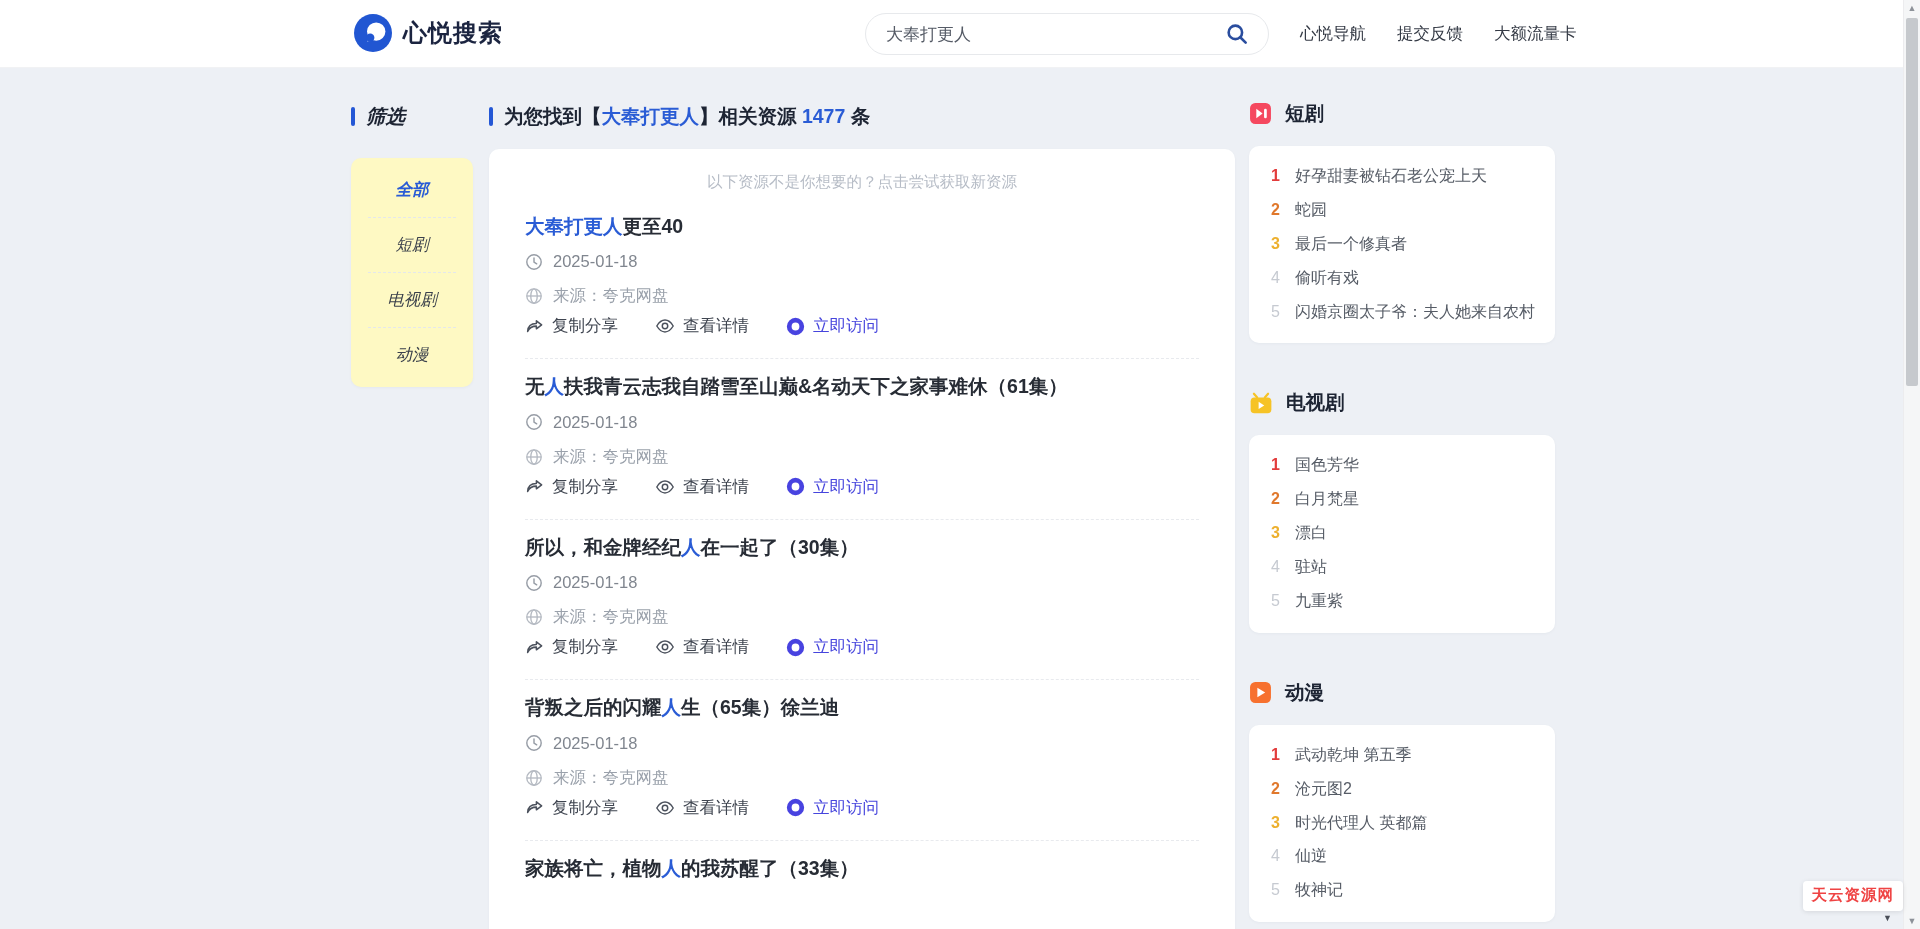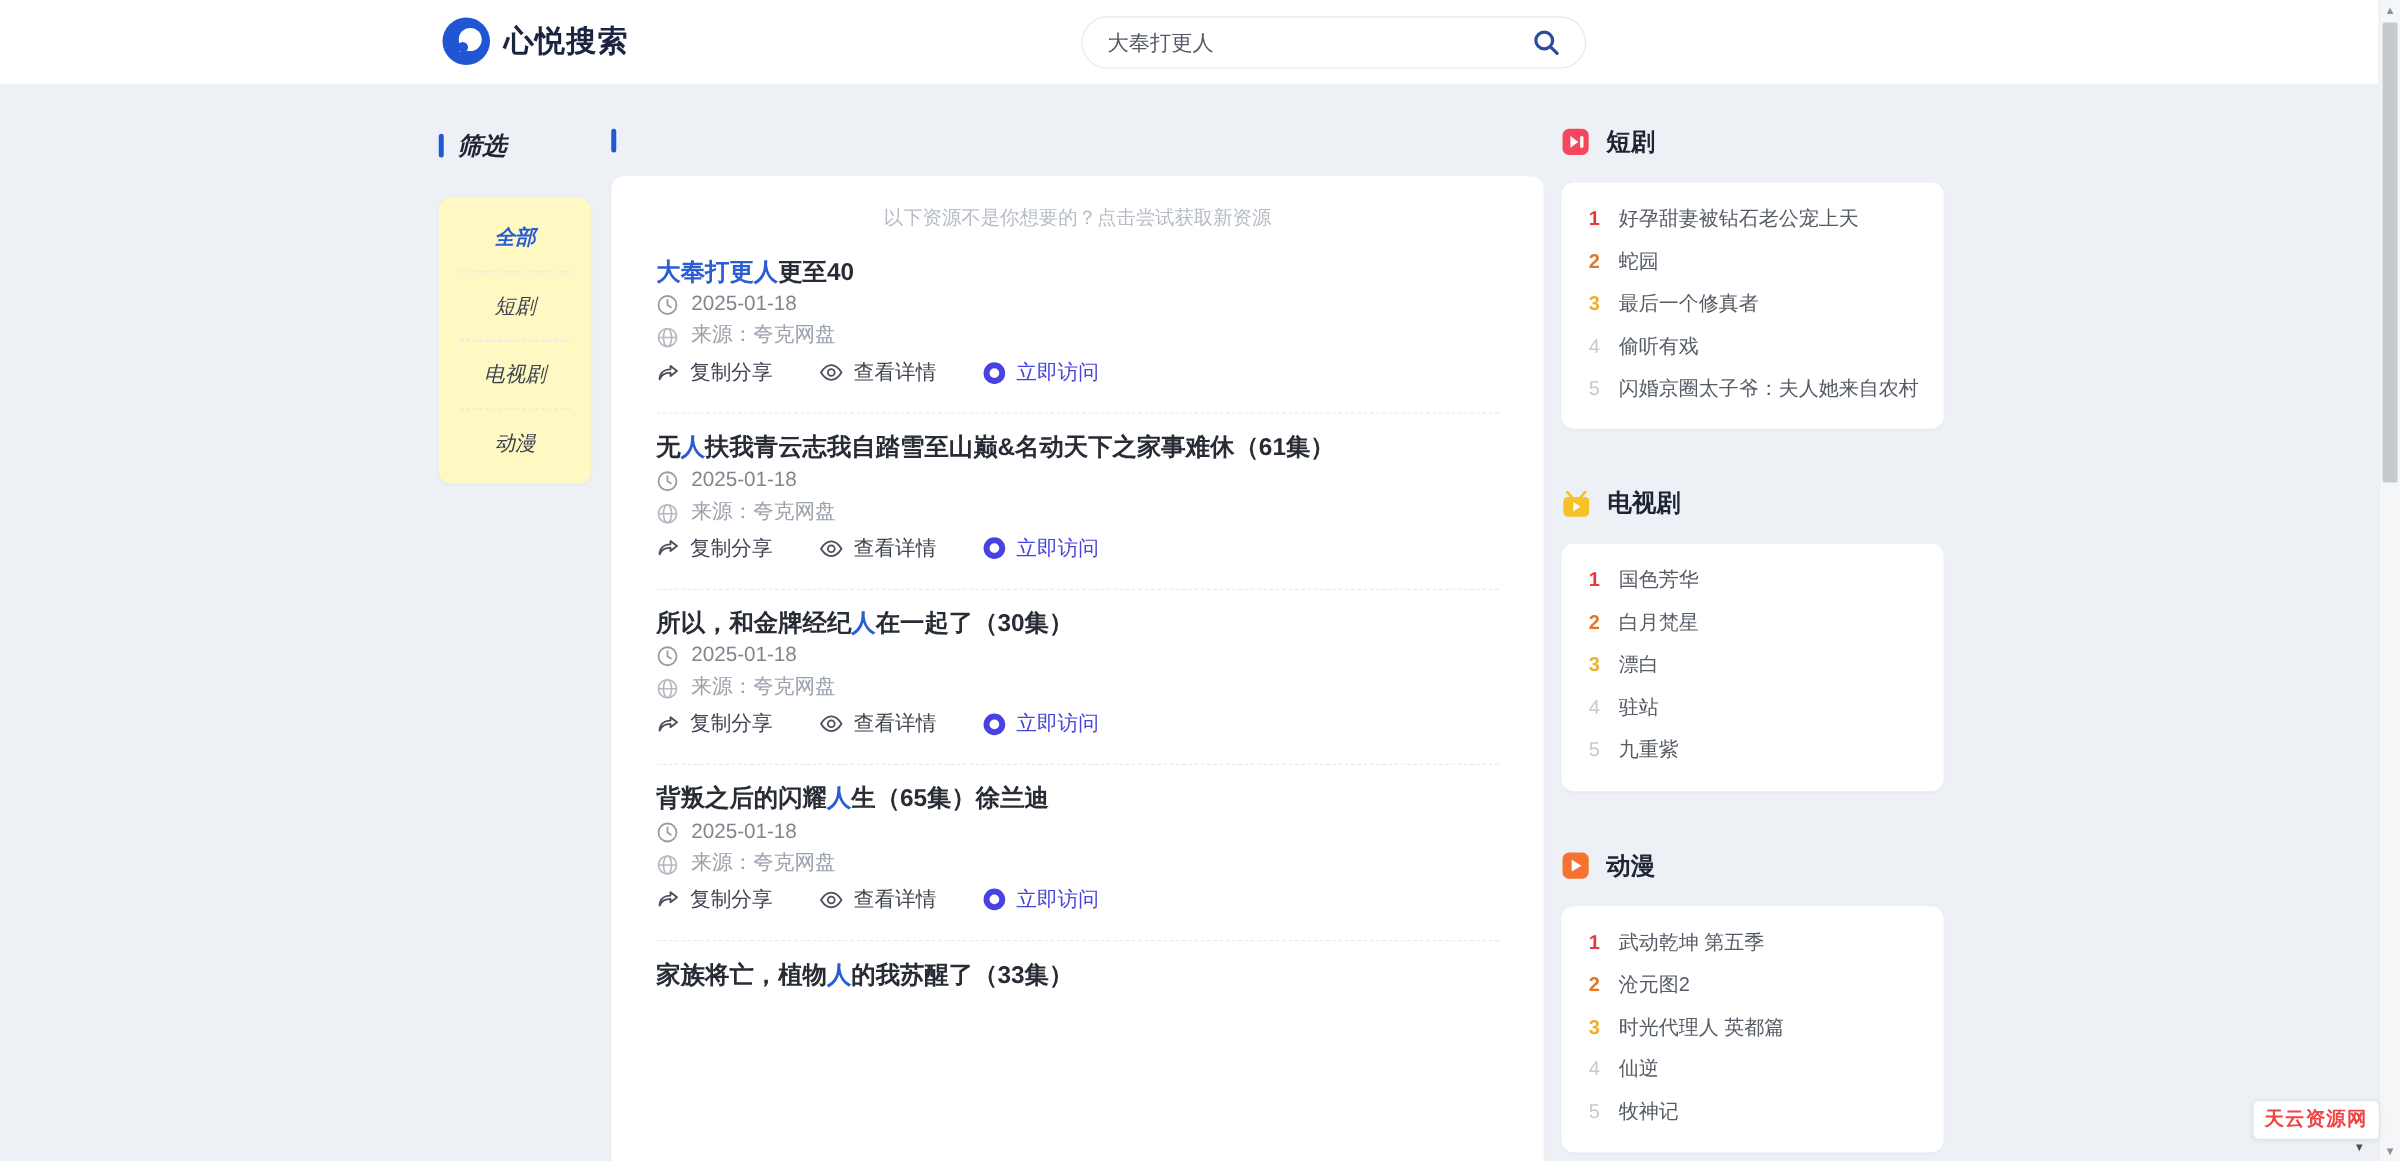--- a/index.html
+++ b/index.html
@@ -50,21 +50,21 @@
   .main-col { position:absolute; left:489px; top:103px; width:746px; }
   .main-card {
     margin-top:19px; background:#fff; border-radius:10px; padding:21px 36px 10px;
     box-shadow:0 1px 3px rgba(30,40,70,.04); height:830px;
   }
   .notice { text-align:center; color:#b6bcc6; font-size:15.5px; padding:2px 0 6px; cursor:pointer; }
   .result-item { padding:16px 0 21px; border-bottom:1px dashed #e8eaee; }
   .result-item:last-child { border-bottom:none; }
   .result-title { font-size:19.5px; font-weight:700; color:#272c35; cursor:pointer; line-height:1.2; }
   .result-title .hl { color:#2a5cd5; }
-  .meta-row { display:flex; align-items:flex-end; gap:10px; margin-top:4px; font-size:16.5px; color:#80868f; }
+  .meta-row { display:flex; align-items:center; gap:10px; margin-top:14px; font-size:16.5px; color:#80868f; }
   .meta-row.src { color:#9aa1ab; }
   .meta-row svg { flex:none; }
   .action-row { display:flex; align-items:center; gap:37px; margin-top:8px; }
   .action { display:flex; align-items:center; gap:8px; font-size:16.5px; color:#3f4550; cursor:pointer; }
   .action.visit { color:#4645dd; }
 
   
   .right-col { position:absolute; left:1249px; top:100px; width:306px; }
   .rank-section { margin-bottom:46px; }
   .rank-head { display:flex; align-items:center; gap:13px; margin-bottom:19px; font-size:19.5px; font-weight:700; color:#1d2433; }
@@ -110,38 +110,44 @@
   <div class="search-box">
     <input type="text" value="大奉打更人" style="">
     <button class="search-btn">
       <svg width="26" height="26" viewBox="0 0 24 24" fill="none" stroke="#2a4d9e" stroke-width="2.4" stroke-linecap="round">
         <circle cx="10.5" cy="10.5" r="6.2"></circle>
         <line x1="15.2" y1="15.2" x2="20" y2="20"></line>
       </svg>
     </button>
   </div>
 
+  <nav class="top-nav">
+    <a>心悦导航</a>
+    <a>提交反馈</a>
+    <a>大额流量卡</a>
+  </nav>
 </div>
 
 <div class="filter-col">
   <div class="sec-label">
     <span class="sec-bar"></span>
     <span>筛选</span>
   </div>
   <div class="filter-card">
     <div class="filter-item active">全部</div>
     <div class="filter-item">短剧</div>
     <div class="filter-item">电视剧</div>
     <div class="filter-item">动漫</div>
   </div>
 </div>
 
 <div class="main-col">
   <div class="sec-label">
     <span class="sec-bar"></span>
+    <span><span>为您找到【</span><span class="blue">大奉打更人</span><span>】相关资源 </span><span class="blue">1477</span><span> 条</span></span>
   </div>
 
   <div class="main-card">
     <div class="notice">以下资源不是你想要的？点击尝试获取新资源</div>
 
     <div class="result-item">
       <div class="result-title"><span></span><span class="hl">大奉打更人</span><span>更至40</span></div>
       <div class="meta-row">
         <svg width="18" height="18" viewBox="0 0 20 20" fill="none" stroke="#979da6" stroke-width="1.6" stroke-linecap="round">
             <circle cx="10" cy="10" r="8"></circle>

